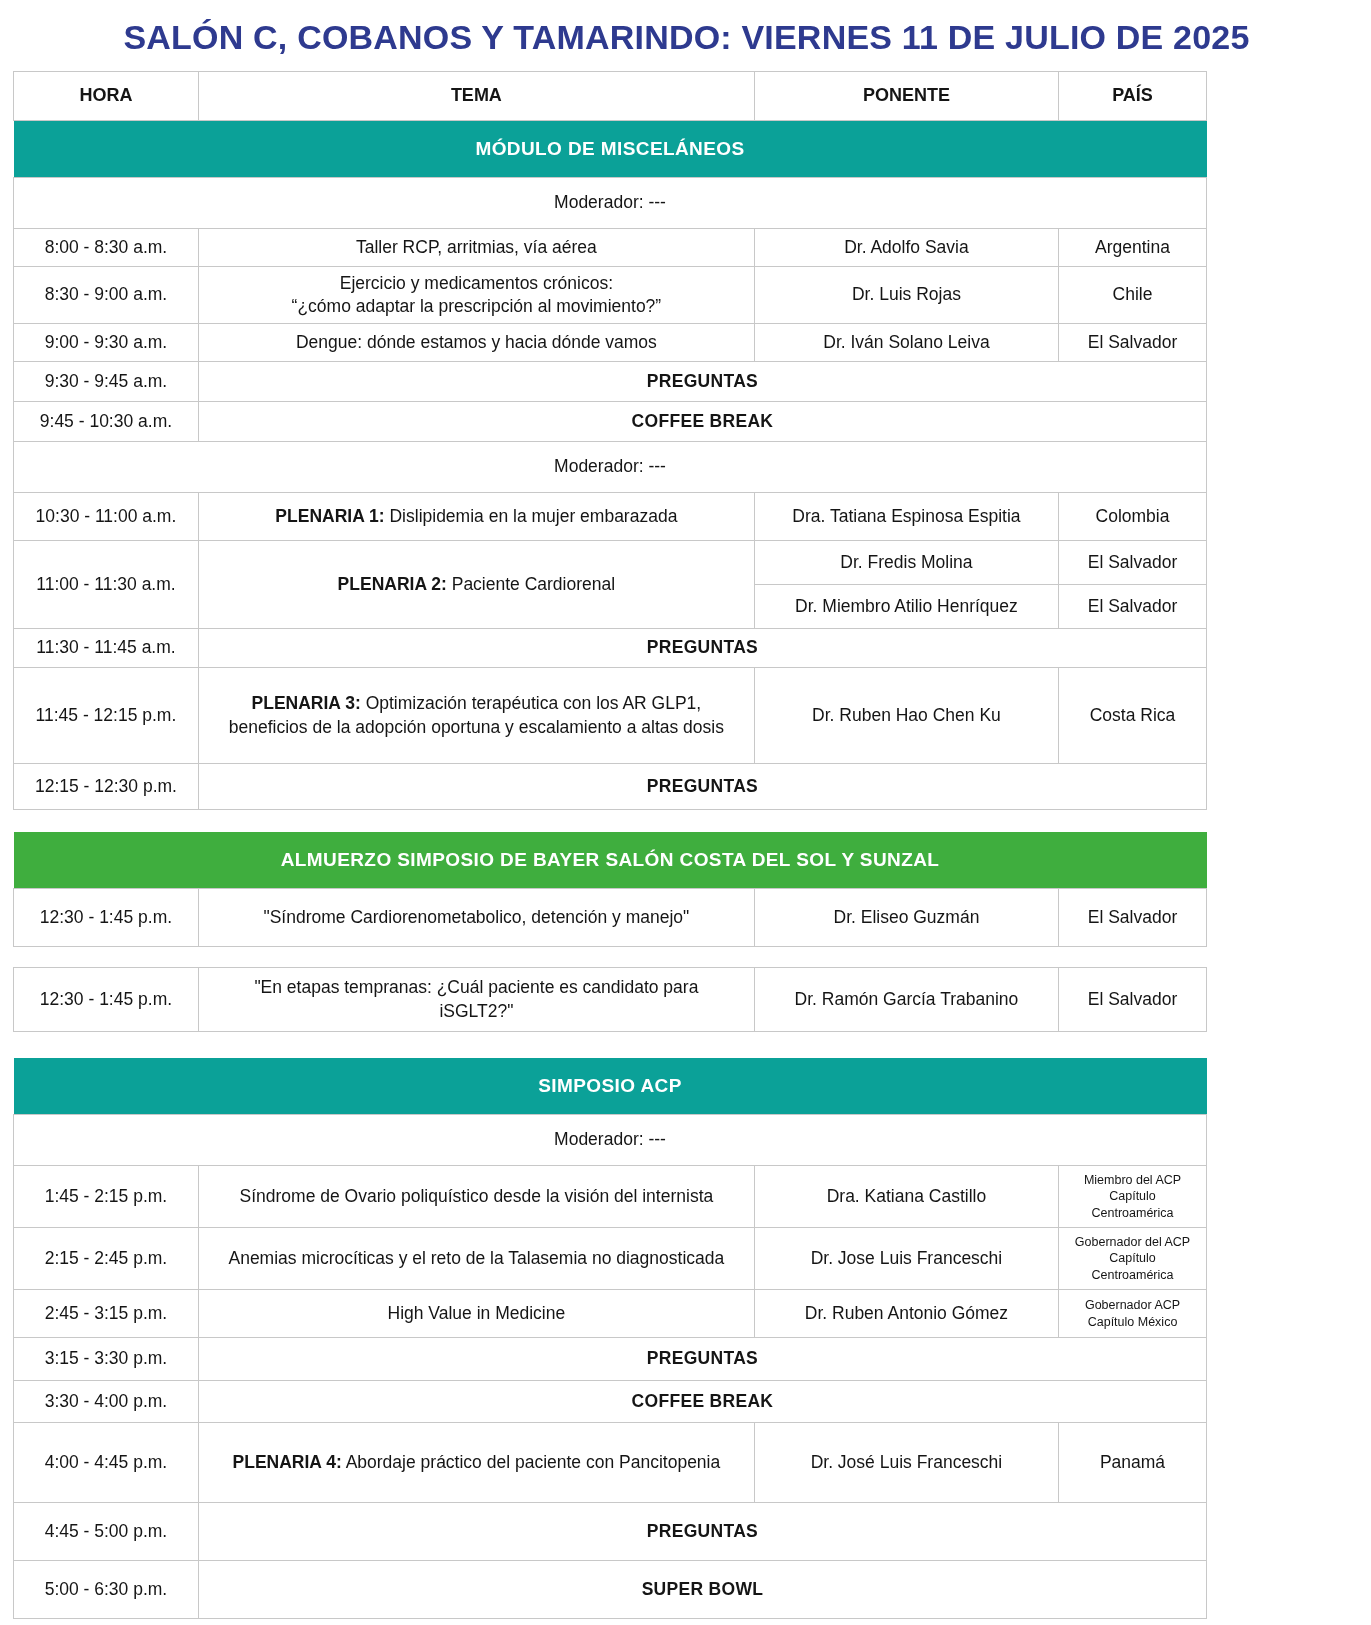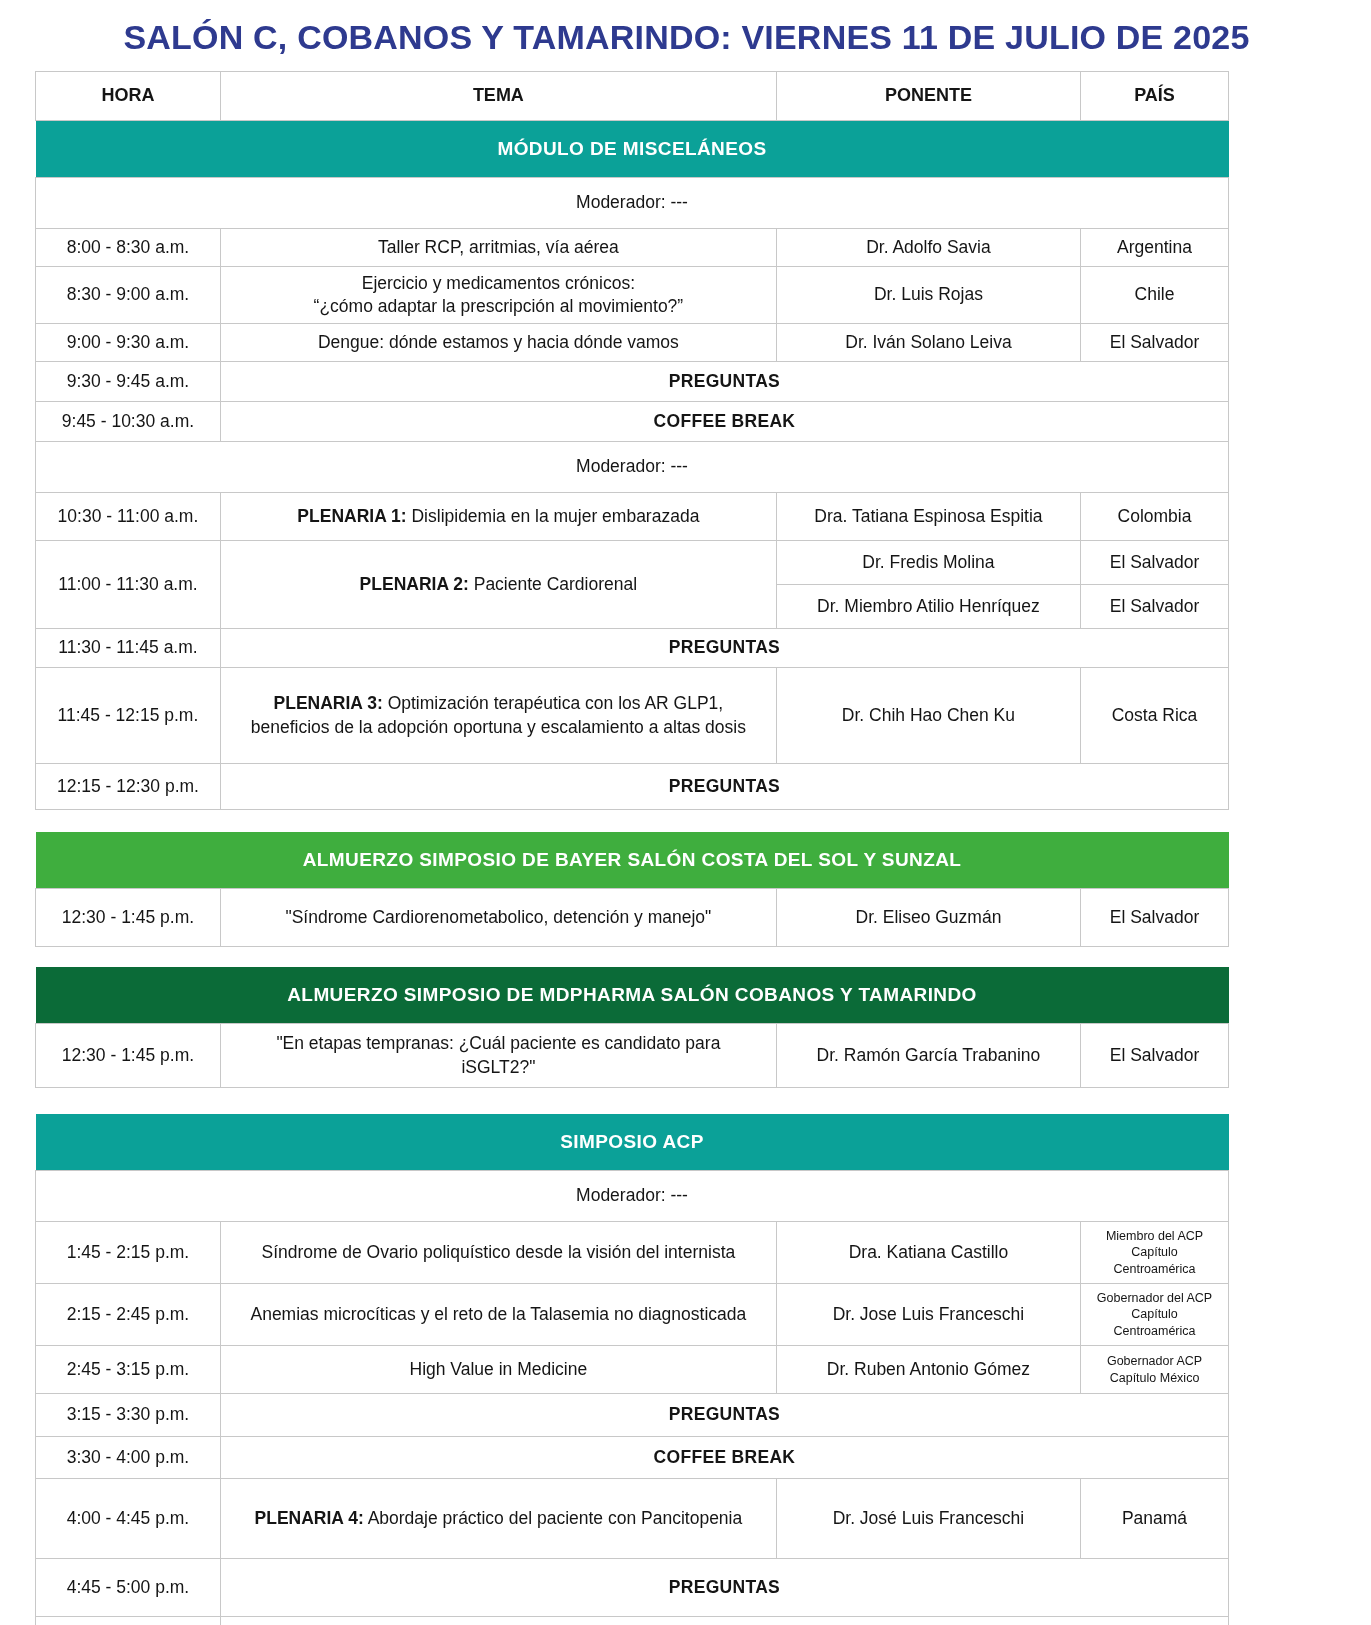--- a/index.html
+++ b/index.html
@@ -1,19 +1,19 @@
 <!DOCTYPE html>
 <html><head>
 <meta charset="utf-8">
 <style>
   html,body{margin:0;padding:0;background:#ffffff;}
   body{width:1371px;min-height:1625px;font-family:"Liberation Sans",sans-serif;color:#151515;}
   .page{padding:10px 11px 14px 13px;}
   .title{text-align:center;color:#2e3a8f;font-size:34px;font-weight:bold;letter-spacing:.2px;margin:8px 0 14px 0;}
-  table.tbl{border-collapse:collapse;width:1194px;table-layout:fixed;margin-left:22px;}
+  table.tbl{border-collapse:collapse;width:1194px;table-layout:fixed;}
   .c-hora{width:15.5%;} .c-tema{width:46.6%;} .c-ponente{width:25.5%;} .c-pais{width:12.4%;}
   td,th{border:1px solid #c8c8c8;text-align:center;vertical-align:middle;font-size:17.5px;padding:4px 8px;line-height:1.32;}
   th{font-weight:bold;font-size:18px;height:40px;background:#fff;}
   tr.band td{border:0;color:#ffffff;font-weight:bold;font-size:19px;letter-spacing:.4px;height:48px;}
   tr.band.teal td{background:#0ba198;}
   tr.band.green td{background:#3fae3e;}
   tr.band.darkgreen td{background:#0b6b38;}
   tr.mod td{height:42px;}
   td.mcell{font-weight:bold;letter-spacing:.3px;text-align:center;}
   .b{font-weight:bold;}
@@ -111,21 +111,21 @@
         <td colspan="3" class="mcell">PREGUNTAS</td>
       </tr>
       <tr style="height:96px">
         <td>11:45 - 12:15 p.m.</td>
         <td>
           <div class="narrow">
             <span class="b">PLENARIA 3:</span>
             <span>Optimización terapéutica con los AR GLP1, beneficios de la adopción oportuna y escalamiento a altas dosis</span>
           </div>
         </td>
-        <td>Dr. Chih Hao Chen Ku</td>
+        <td>Dr. Ruben Hao Chen Ku</td>
         <td>Costa Rica</td>
       </tr>
       <tr style="height:46px">
         <td>12:15 - 12:30 p.m.</td>
         <td colspan="3" class="mcell">PREGUNTAS</td>
       </tr>
     </tbody>
   </table>
 
   <div class="gap" style="height:22px"></div>
@@ -153,23 +153,20 @@
   <div class="gap" style="height:20px"></div>
 
   <table class="tbl">
     <colgroup>
         <col class="c-hora">
         <col class="c-tema">
         <col class="c-ponente">
         <col class="c-pais">
       </colgroup>
     <tbody>
-      <tr class="band darkgreen">
-        <td colspan="4">ALMUERZO SIMPOSIO DE MDPHARMA SALÓN COBANOS Y TAMARINDO</td>
-      </tr>
       <tr style="height:64px">
         <td>12:30 - 1:45 p.m.</td>
         <td>
           <div class="narrow">"En etapas tempranas: ¿Cuál paciente es candidato para iSGLT2?"</div>
         </td>
         <td>Dr.  Ramón García Trabanino</td>
         <td>El Salvador</td>
       </tr>
     </tbody>
   </table>

